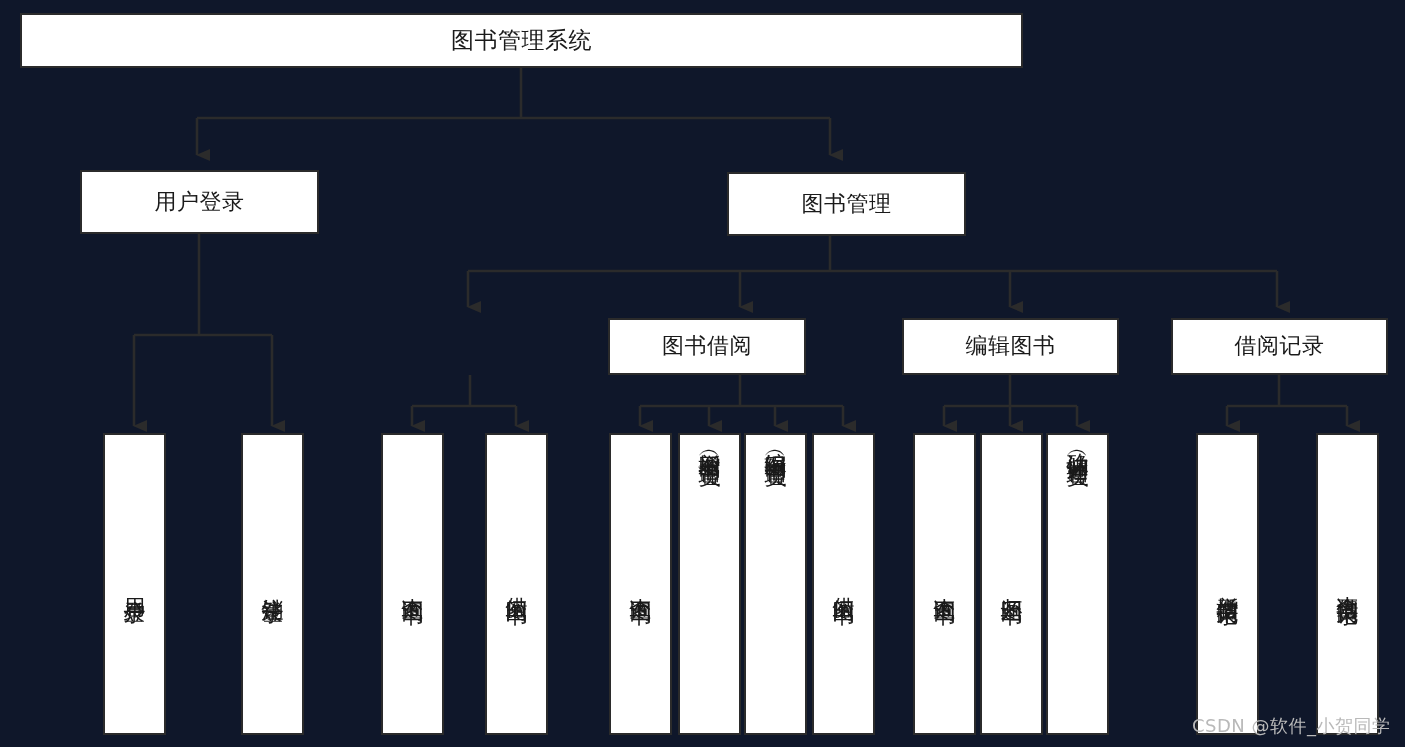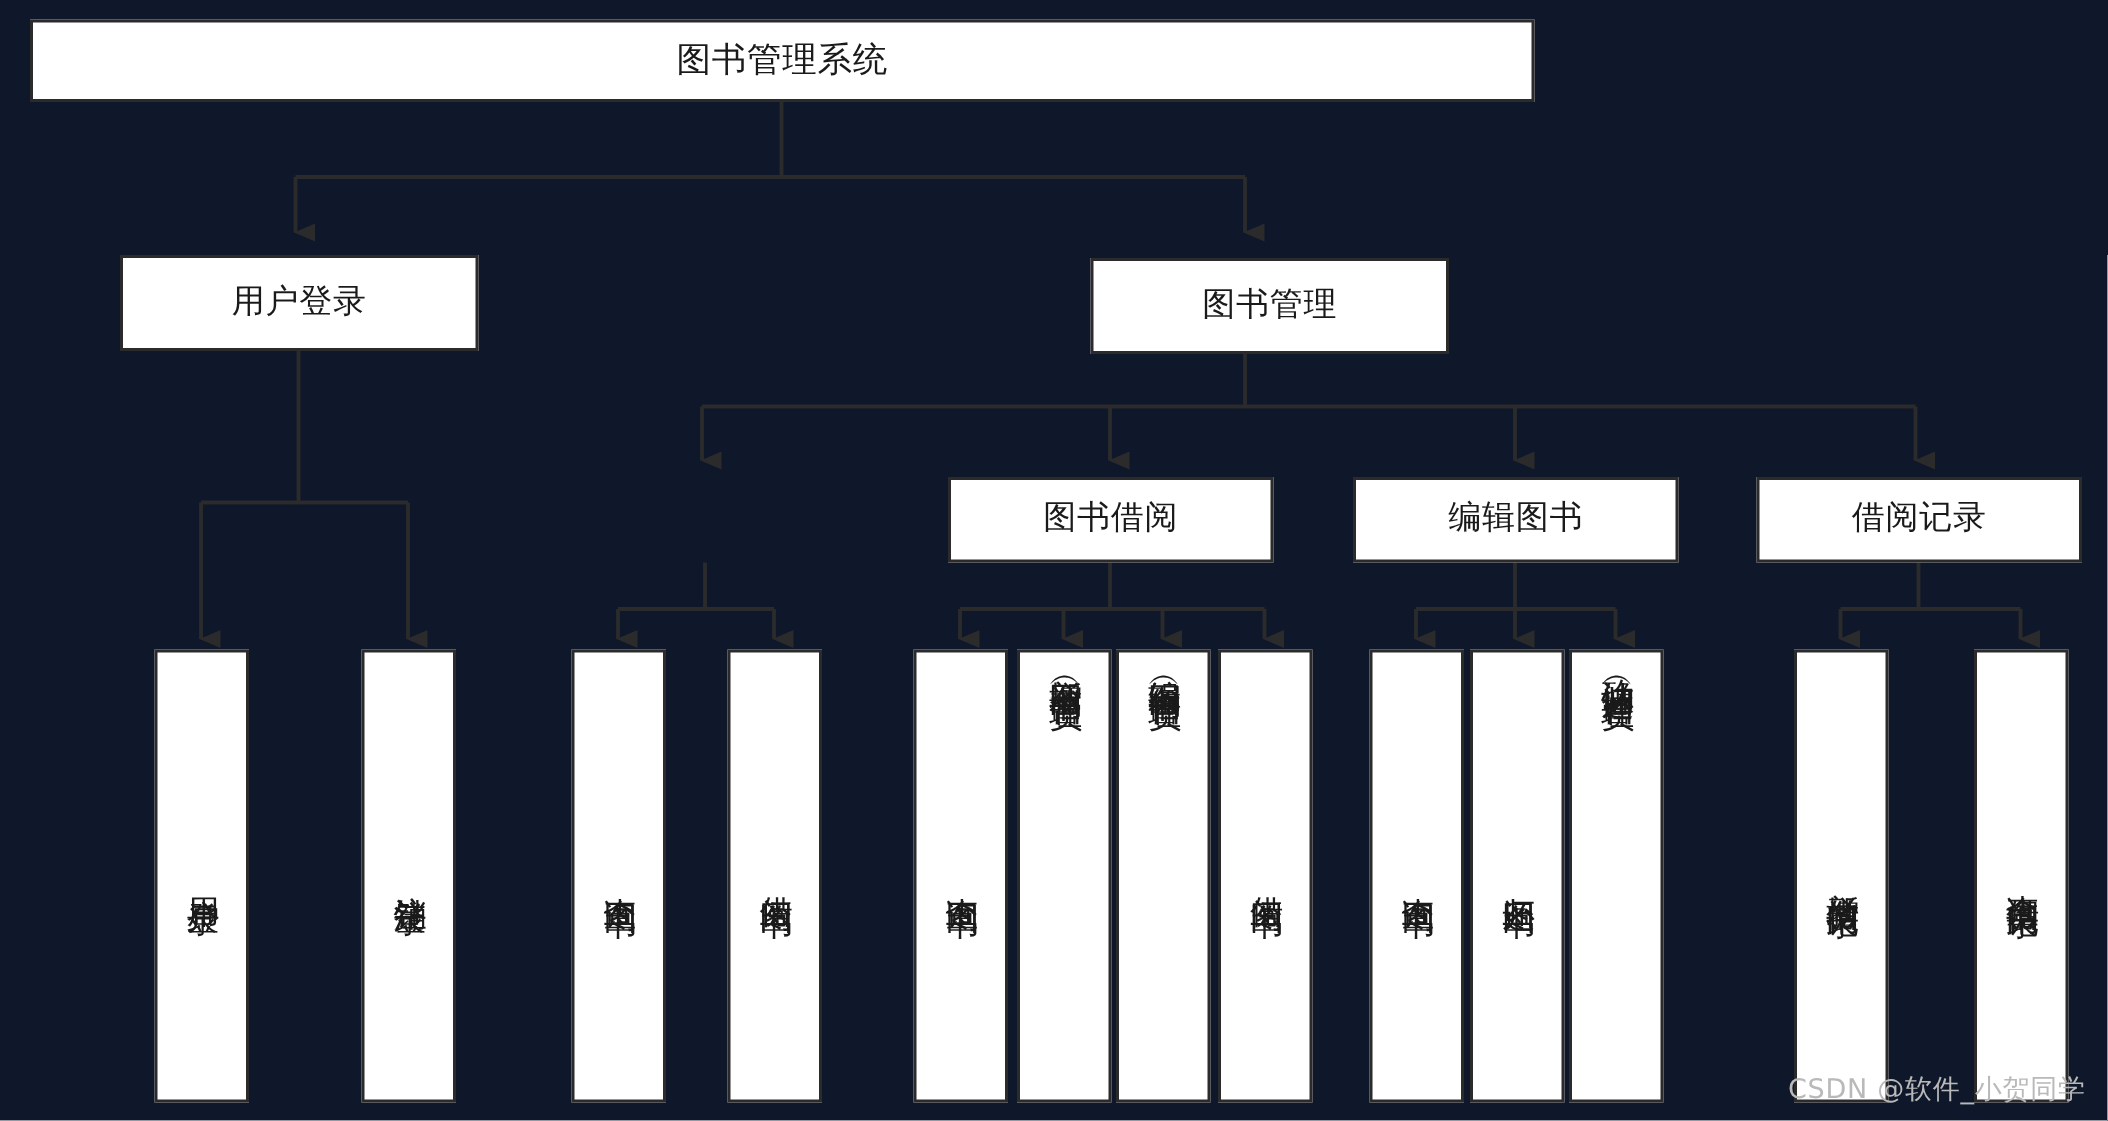--- a/index.html
+++ b/index.html
@@ -132,21 +132,21 @@
     <span class="label">图书管理系统</span>
   </div>
 
   <div class="node horiz" style="left:80px; top:170px; width:239px; height:64px;">
     <span class="label">用户登录</span>
   </div>
   <div class="node horiz" style="left:711px; top:172px; width:239px; height:64px;margin-left:16px;">
     <span class="label">图书管理</span>
   </div>
 
-  <div class="node horiz" style="left:632px; top:318px; width:217px; height:57px;">
+  <div class="node horiz" style="left:608px; top:318px; width:198px; height:57px;">
     <span class="label">图书借阅</span>
   </div>
   <div class="node horiz" style="left:902px; top:318px; width:217px; height:57px;">
     <span class="label">编辑图书</span>
   </div>
   <div class="node horiz" style="left:1171px; top:318px; width:217px; height:57px;">
     <span class="label">借阅记录</span>
   </div>
 
   <div class="node vert mid" style="left:103px; top:433px; width:63px; height:302px;">

